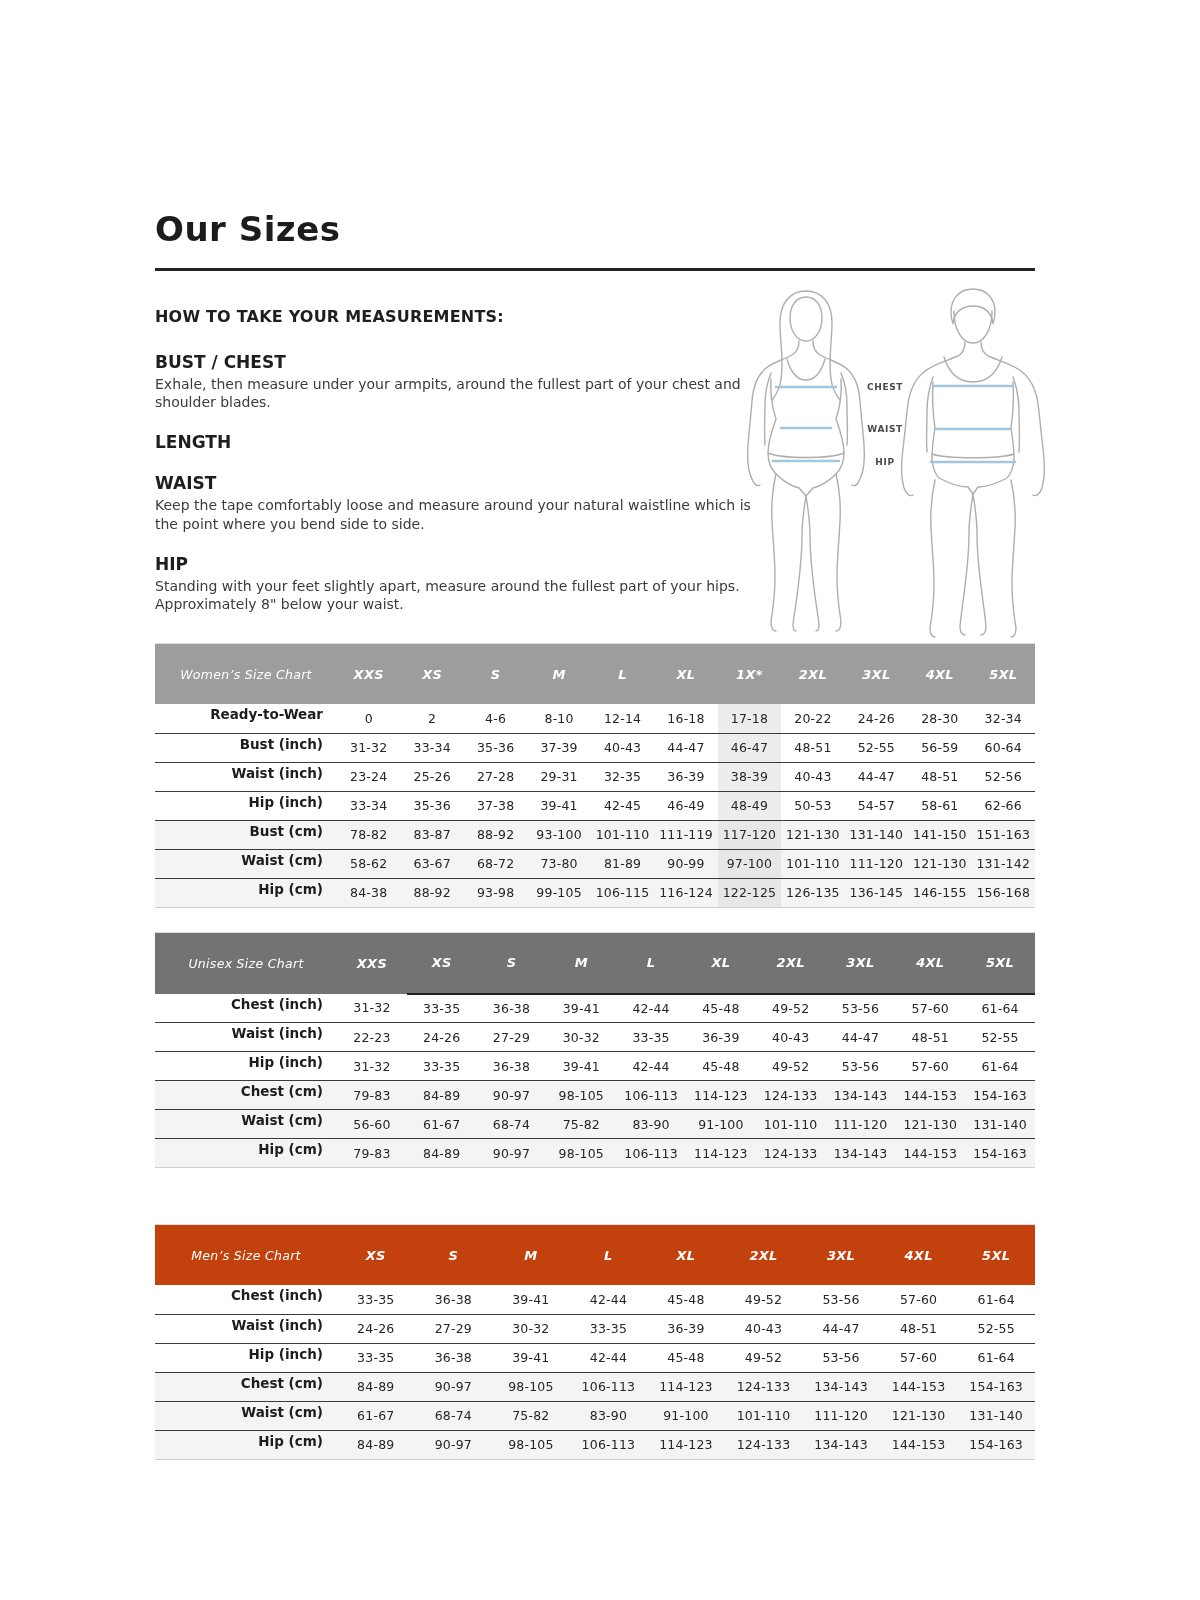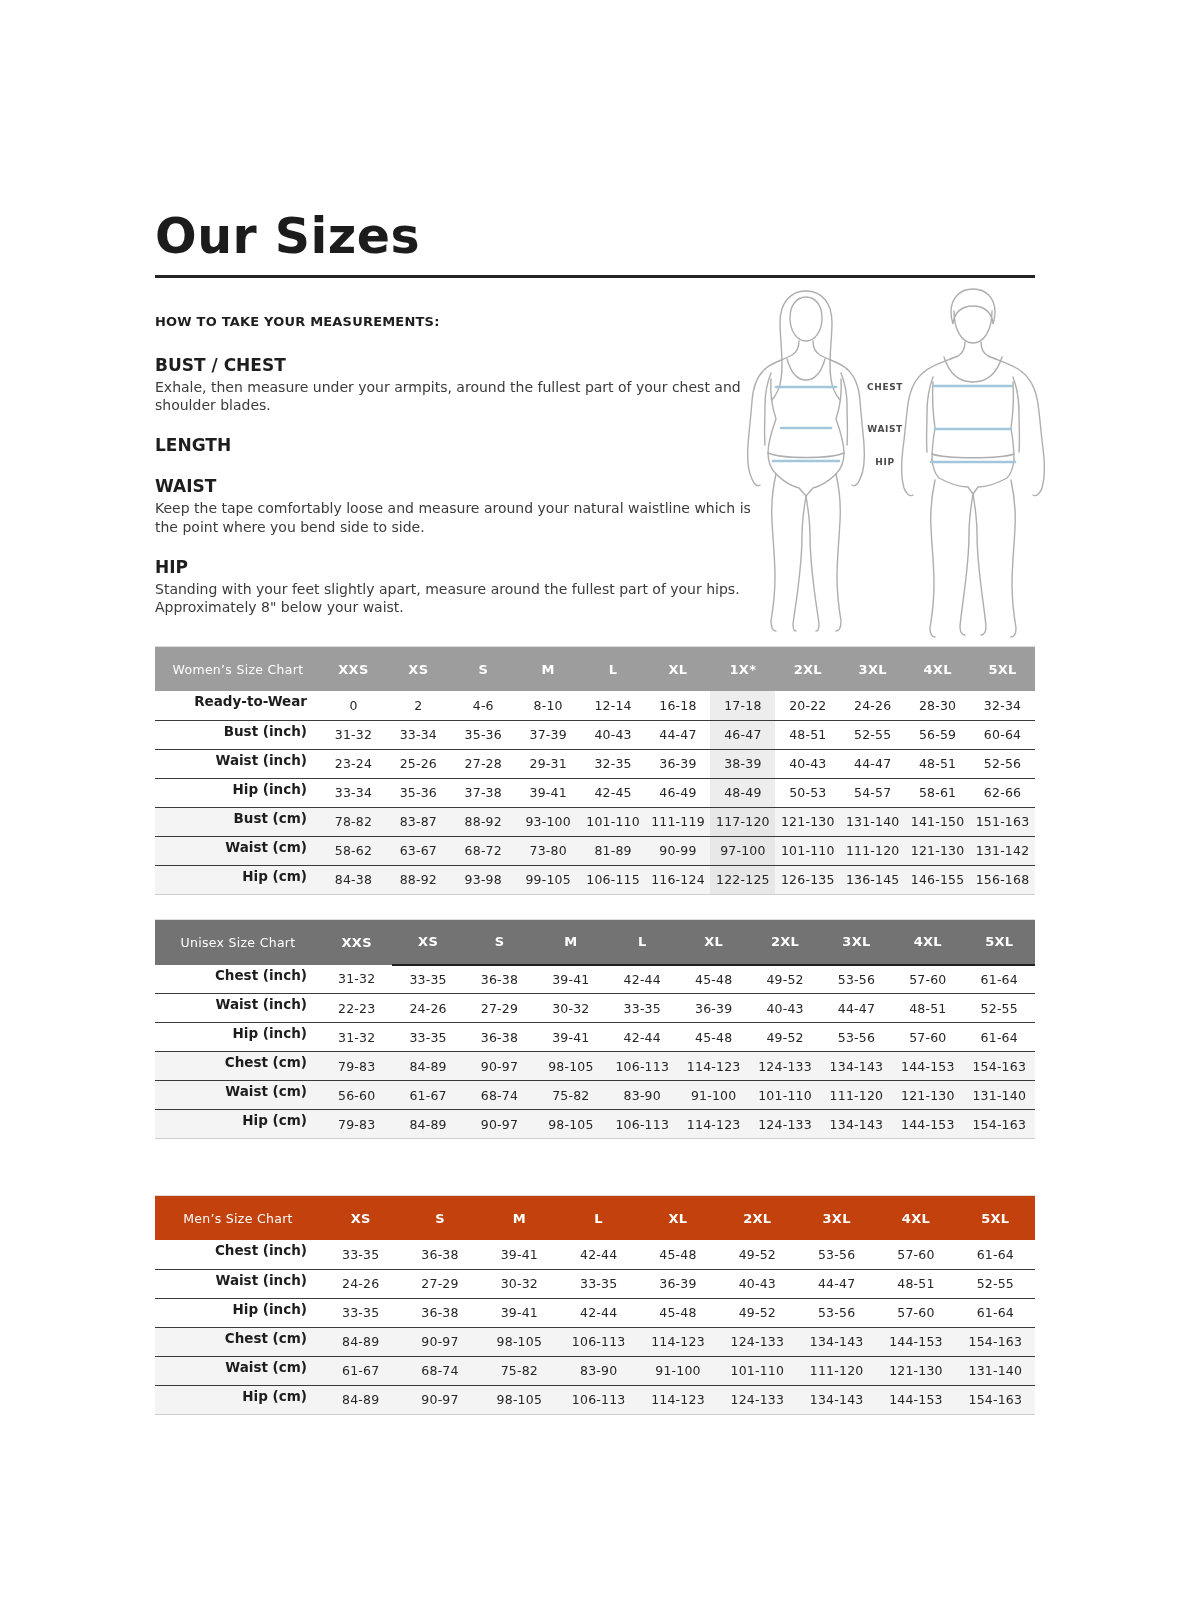--- a/index.html
+++ b/index.html
@@ -3,41 +3,41 @@
 <meta charset="utf-8">
 <style>
   html,body{margin:0;padding:0;}
   body{
     width:1200px;height:1600px;background:#ffffff;
     font-family:"DejaVu Sans","Liberation Sans",sans-serif;
     color:#222;overflow:hidden;position:relative;
   }
   .page{padding:212px 165px 0 155px;}
   h1.page-title{
-    font-size:49px;font-weight:800;letter-spacing:.5px;
-    color:#1c1c1c;margin:0 0 14px 0;line-height:1;
+    font-size:34px;font-weight:800;letter-spacing:.5px;
+    color:#1c1c1c;margin:0 0 22px 0;line-height:1;
   }
   .title-rule{border:0;border-top:3px solid #242424;margin:0 0 36px 0;}
-  .howto-heading{font-size:13px;font-weight:bold;color:#1e1e1e;margin:0 0 26px 0;letter-spacing:.2px;}
+  .howto-heading{font-size:16px;font-weight:bold;color:#1e1e1e;margin:0 0 26px 0;letter-spacing:.2px;}
   .measure-flex{position:relative;}
   .measure-text{width:600px;}
   .measure-section{margin:0 0 21px 0;}
   .measure-title{font-size:17px;font-weight:bold;color:#1e1e1e;margin:0 0 3px 0;}
   .measure-body{font-size:14px;line-height:1.3;margin:0;color:#3b3b3b;}
   .figures{position:absolute;top:283px;left:736px;width:322px;height:358px;}
   .figures svg{display:block;}
 
   .tables{margin-top:30px;}
   table.size-table{
     width:100%;border-collapse:collapse;table-layout:fixed;
     border-top:1px solid #dcdcdc;
   }
   table.size-table thead th{
     height:28px;color:#fff;font-size:13px;font-weight:bold;
-    text-align:center;letter-spacing:.3px;padding:8px;
+    text-align:center;letter-spacing:.3px;padding:16px;font-style:italic;
   }
   table.size-table thead th.lbl-col{font-size:12.5px;font-weight:400;width:150px;}
   table.size-table thead th.hdr-underline{border-bottom:2px solid #1f1f1f;}
   table.size-table tbody th.row-label{
     text-align:right;font-size:13.5px;font-weight:bold;color:#1d1d1d;
     padding:0 14px 8px 0;white-space:nowrap;
   }
   table.size-table tbody td{
     text-align:center;font-size:12.5px;color:#262626;padding:0;letter-spacing:.2px;
   }

